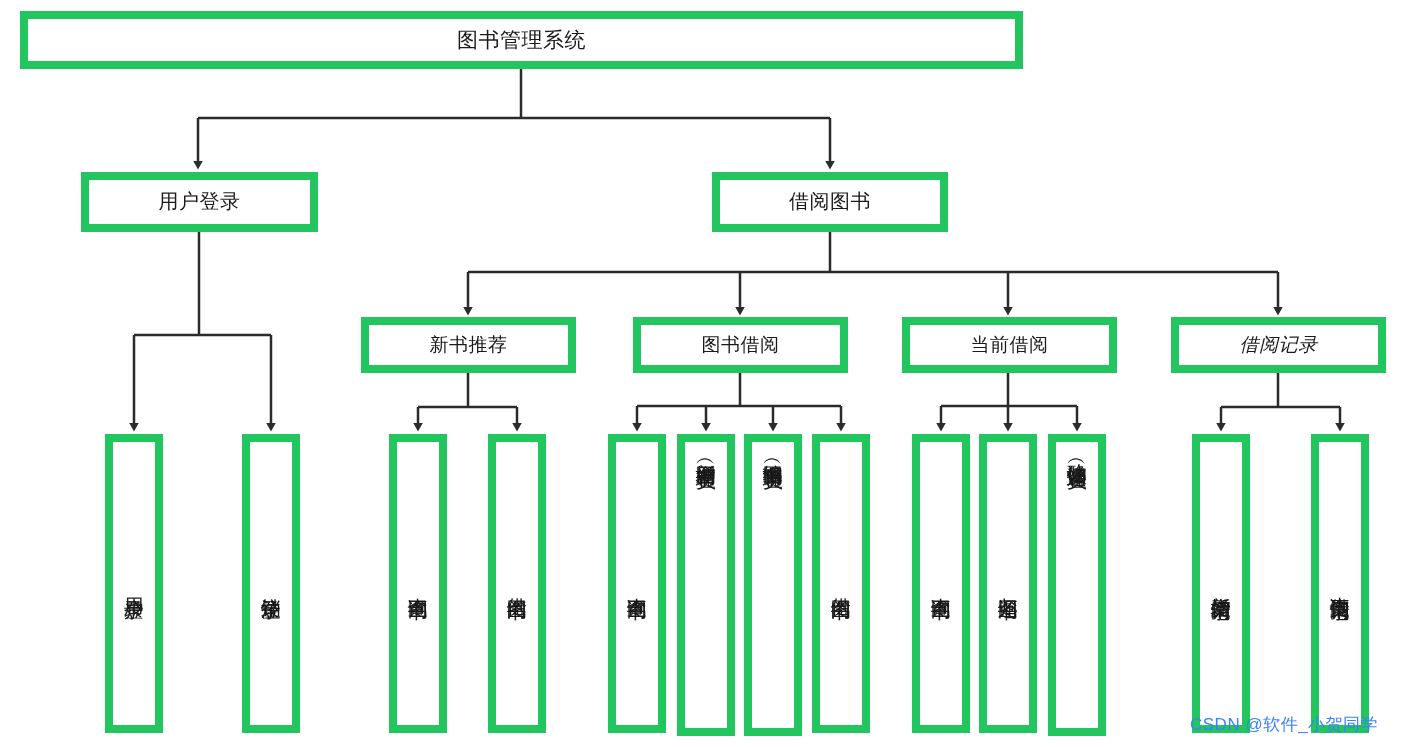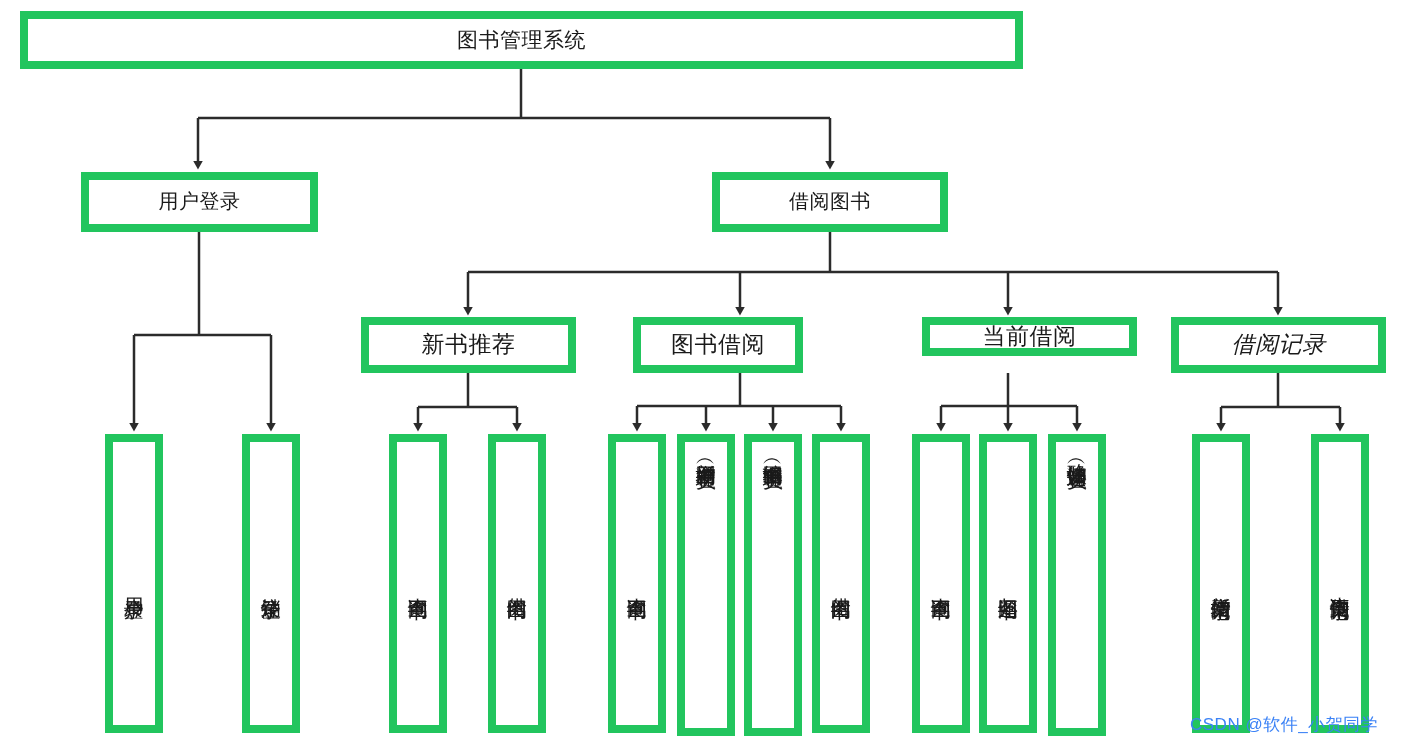--- a/index.html
+++ b/index.html
@@ -42,21 +42,21 @@
     line-height: 1.18;
     letter-spacing: 0.5px;
   }
   .node.root .node-label {
     font-size: 21px;
   }
   .node.level2 .node-label {
     font-size: 20px;
   }
   .node.level3 .node-label {
-    font-size: 23px;
+    font-size: 19px;
   }
   .node.leaf {
     align-items: center;
     padding: 6px 2px;
   }
   .node.leaf .node-label {
     writing-mode: vertical-rl;
     text-orientation: upright;
     font-size: 20px;
     line-height: 1.32;
@@ -151,24 +151,24 @@
   <div class="node level2" style="left:81px; top:172px; width:237px; height:60px;">
     <span class="node-label">用户登录</span>
   </div>
   <div class="node level2" style="left:712px; top:172px; width:236px; height:60px;">
     <span class="node-label">借阅图书</span>
   </div>
 
   <div class="node level3" style="left:361px; top:317px; width:215px; height:56px;">
     <span class="node-label">新书推荐</span>
   </div>
-  <div class="node level3" style="left:633px; top:317px; width:170px; height:56px;">
+  <div class="node level3" style="left:633px; top:317px; width:215px; height:56px;">
     <span class="node-label">图书借阅</span>
   </div>
-  <div class="node level3" style="left:902px; top:317px; width:215px; height:39px;margin-left:20px;">
+  <div class="node level3" style="left:902px; top:317px; width:215px; height:56px;">
     <span class="node-label">当前借阅</span>
   </div>
   <div class="node level3" style="left:1171px; top:317px; width:215px; height:56px;font-style:italic;">
     <span class="node-label">借阅记录</span>
   </div>
 
   <div class="node leaf" style="left:105px; top:434px; width:58px; height:299px;">
     <span class="node-label">用户登录</span>
   </div>
   <div class="node leaf" style="left:242px; top:434px; width:58px; height:299px;">

